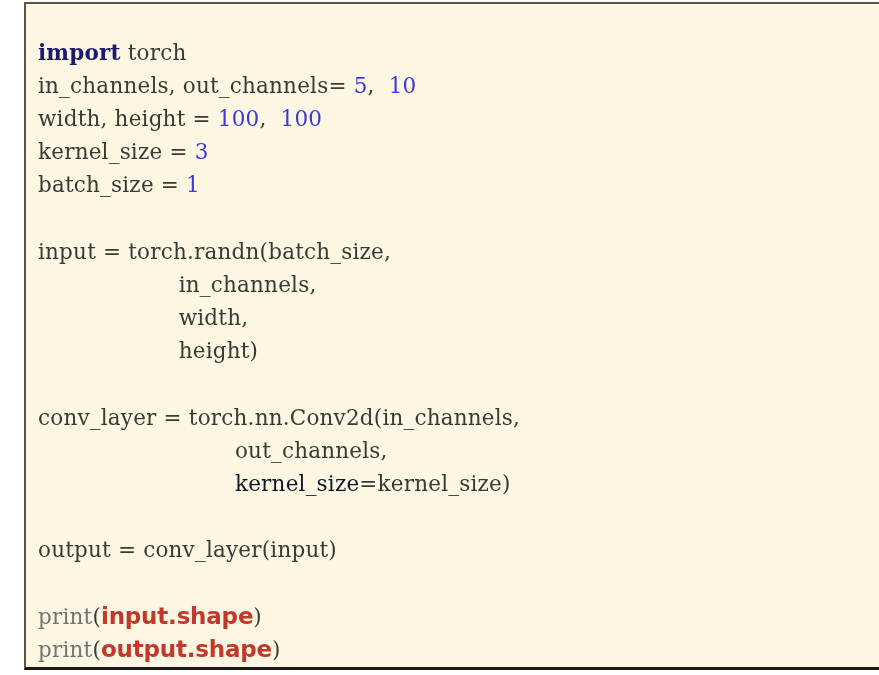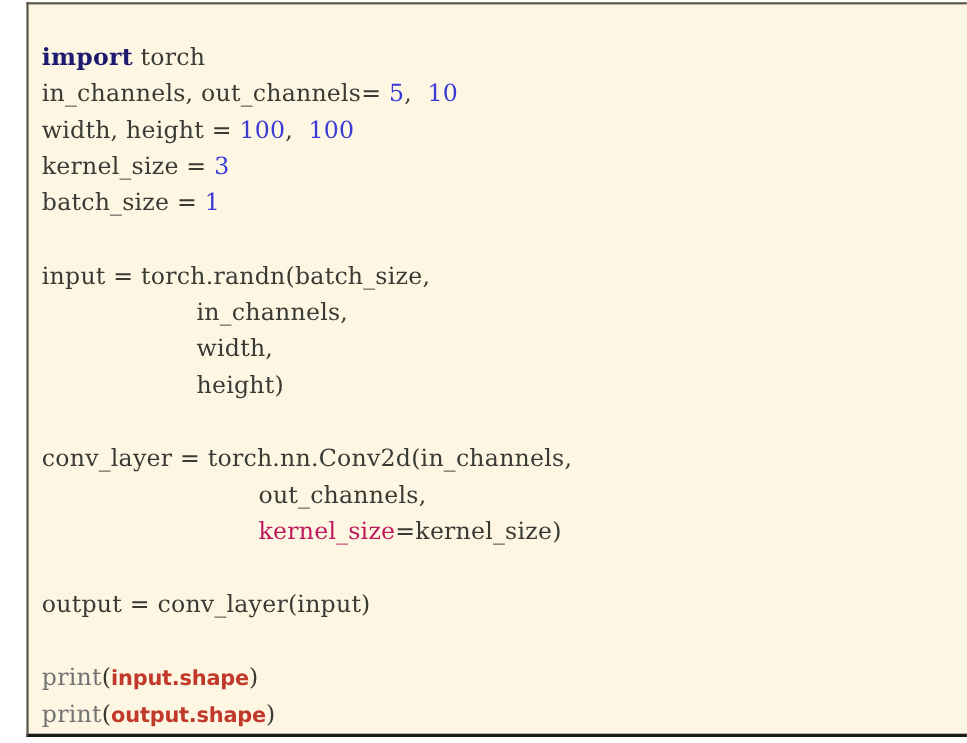--- a/index.html
+++ b/index.html
@@ -49,30 +49,30 @@
     color: #3a3a34;
     white-space: pre;
     letter-spacing: 0.2px;
   }
 
   .ln { display: block; height: 33.2px; }
 
   
   .kw       { color: #1b1a6e; font-weight: bold; }   
   .num      { color: #3b3ad6; }                      
-  .kwarg    { color: #be185d; text-align: center; }                      
+  .kwarg    { color: #0f172a; text-align: center; }                      
   .fn       { color: #737373; }                      
   .plain    { color: #3a3a34; }
 
   
   .hl {
     font-family: "DejaVu Sans", sans-serif;
     font-weight: bold;
     color: #c0392b;
-    font-size: 19px;
+    font-size: 23px;
     letter-spacing: -0.2px;
   }
 
   
   #output-box {
     position: absolute;
     left: 461px;
     top: 549px;
     width: 408px;
     height: 119px;

